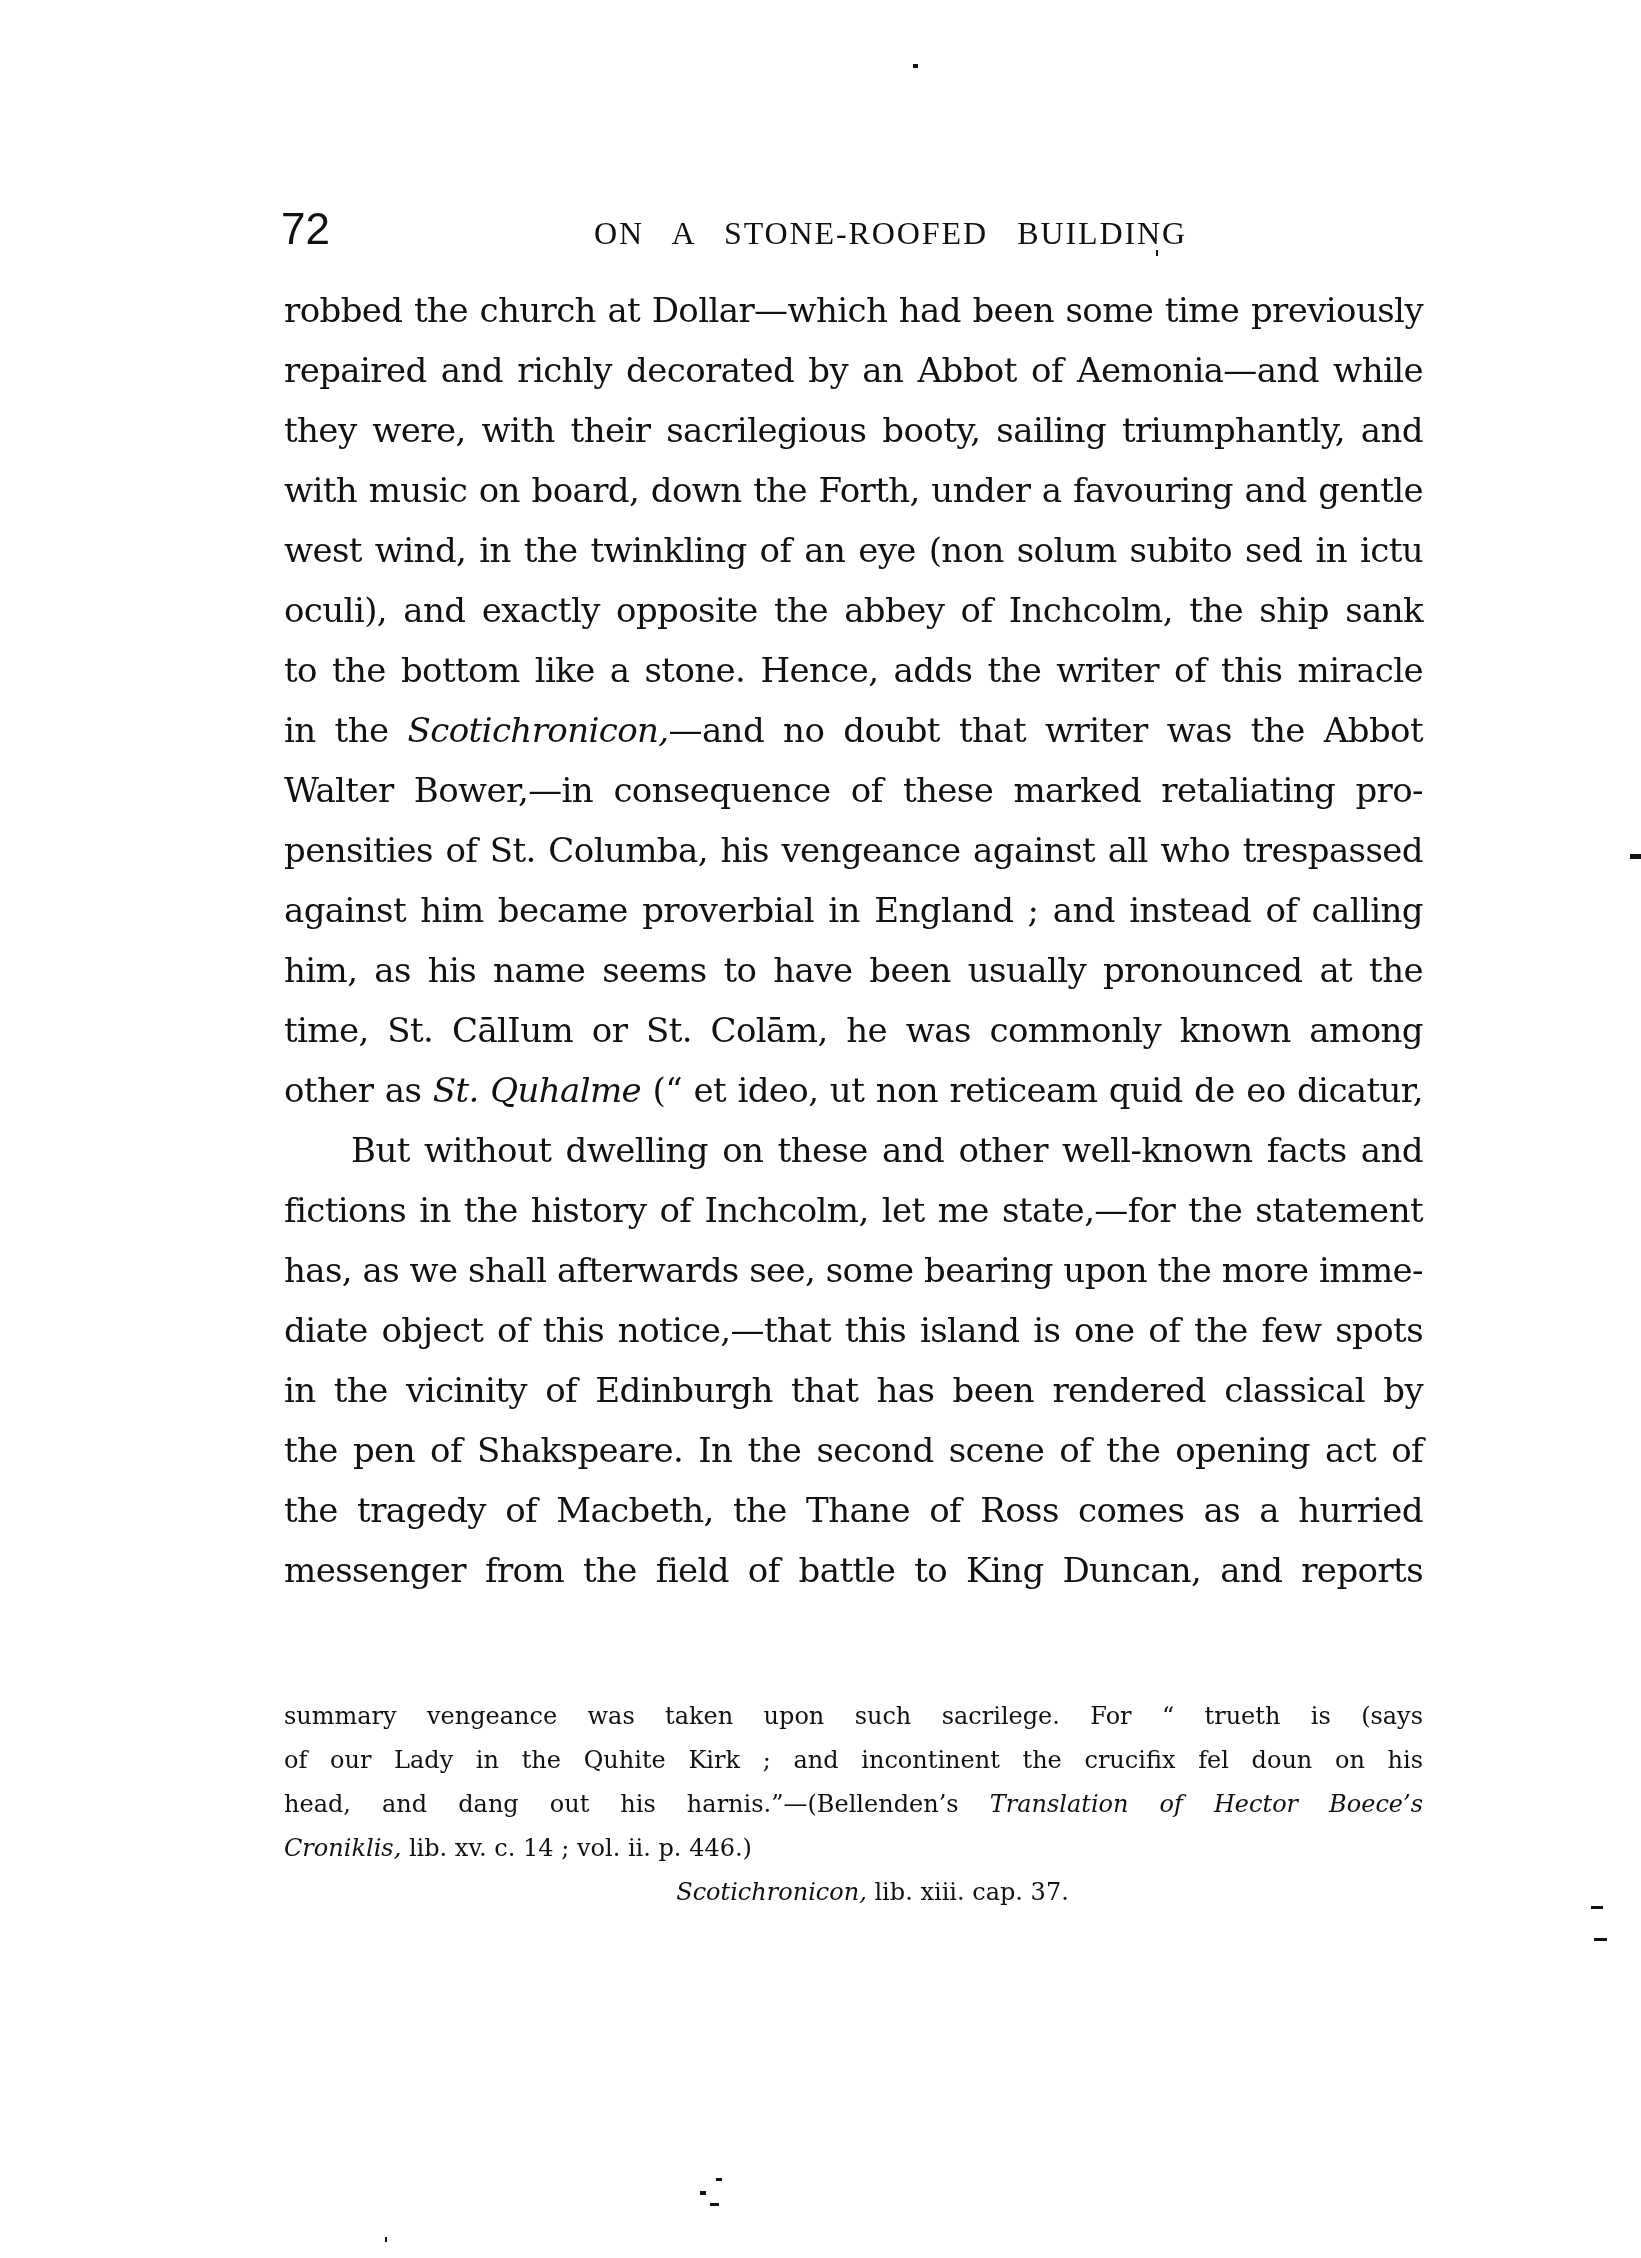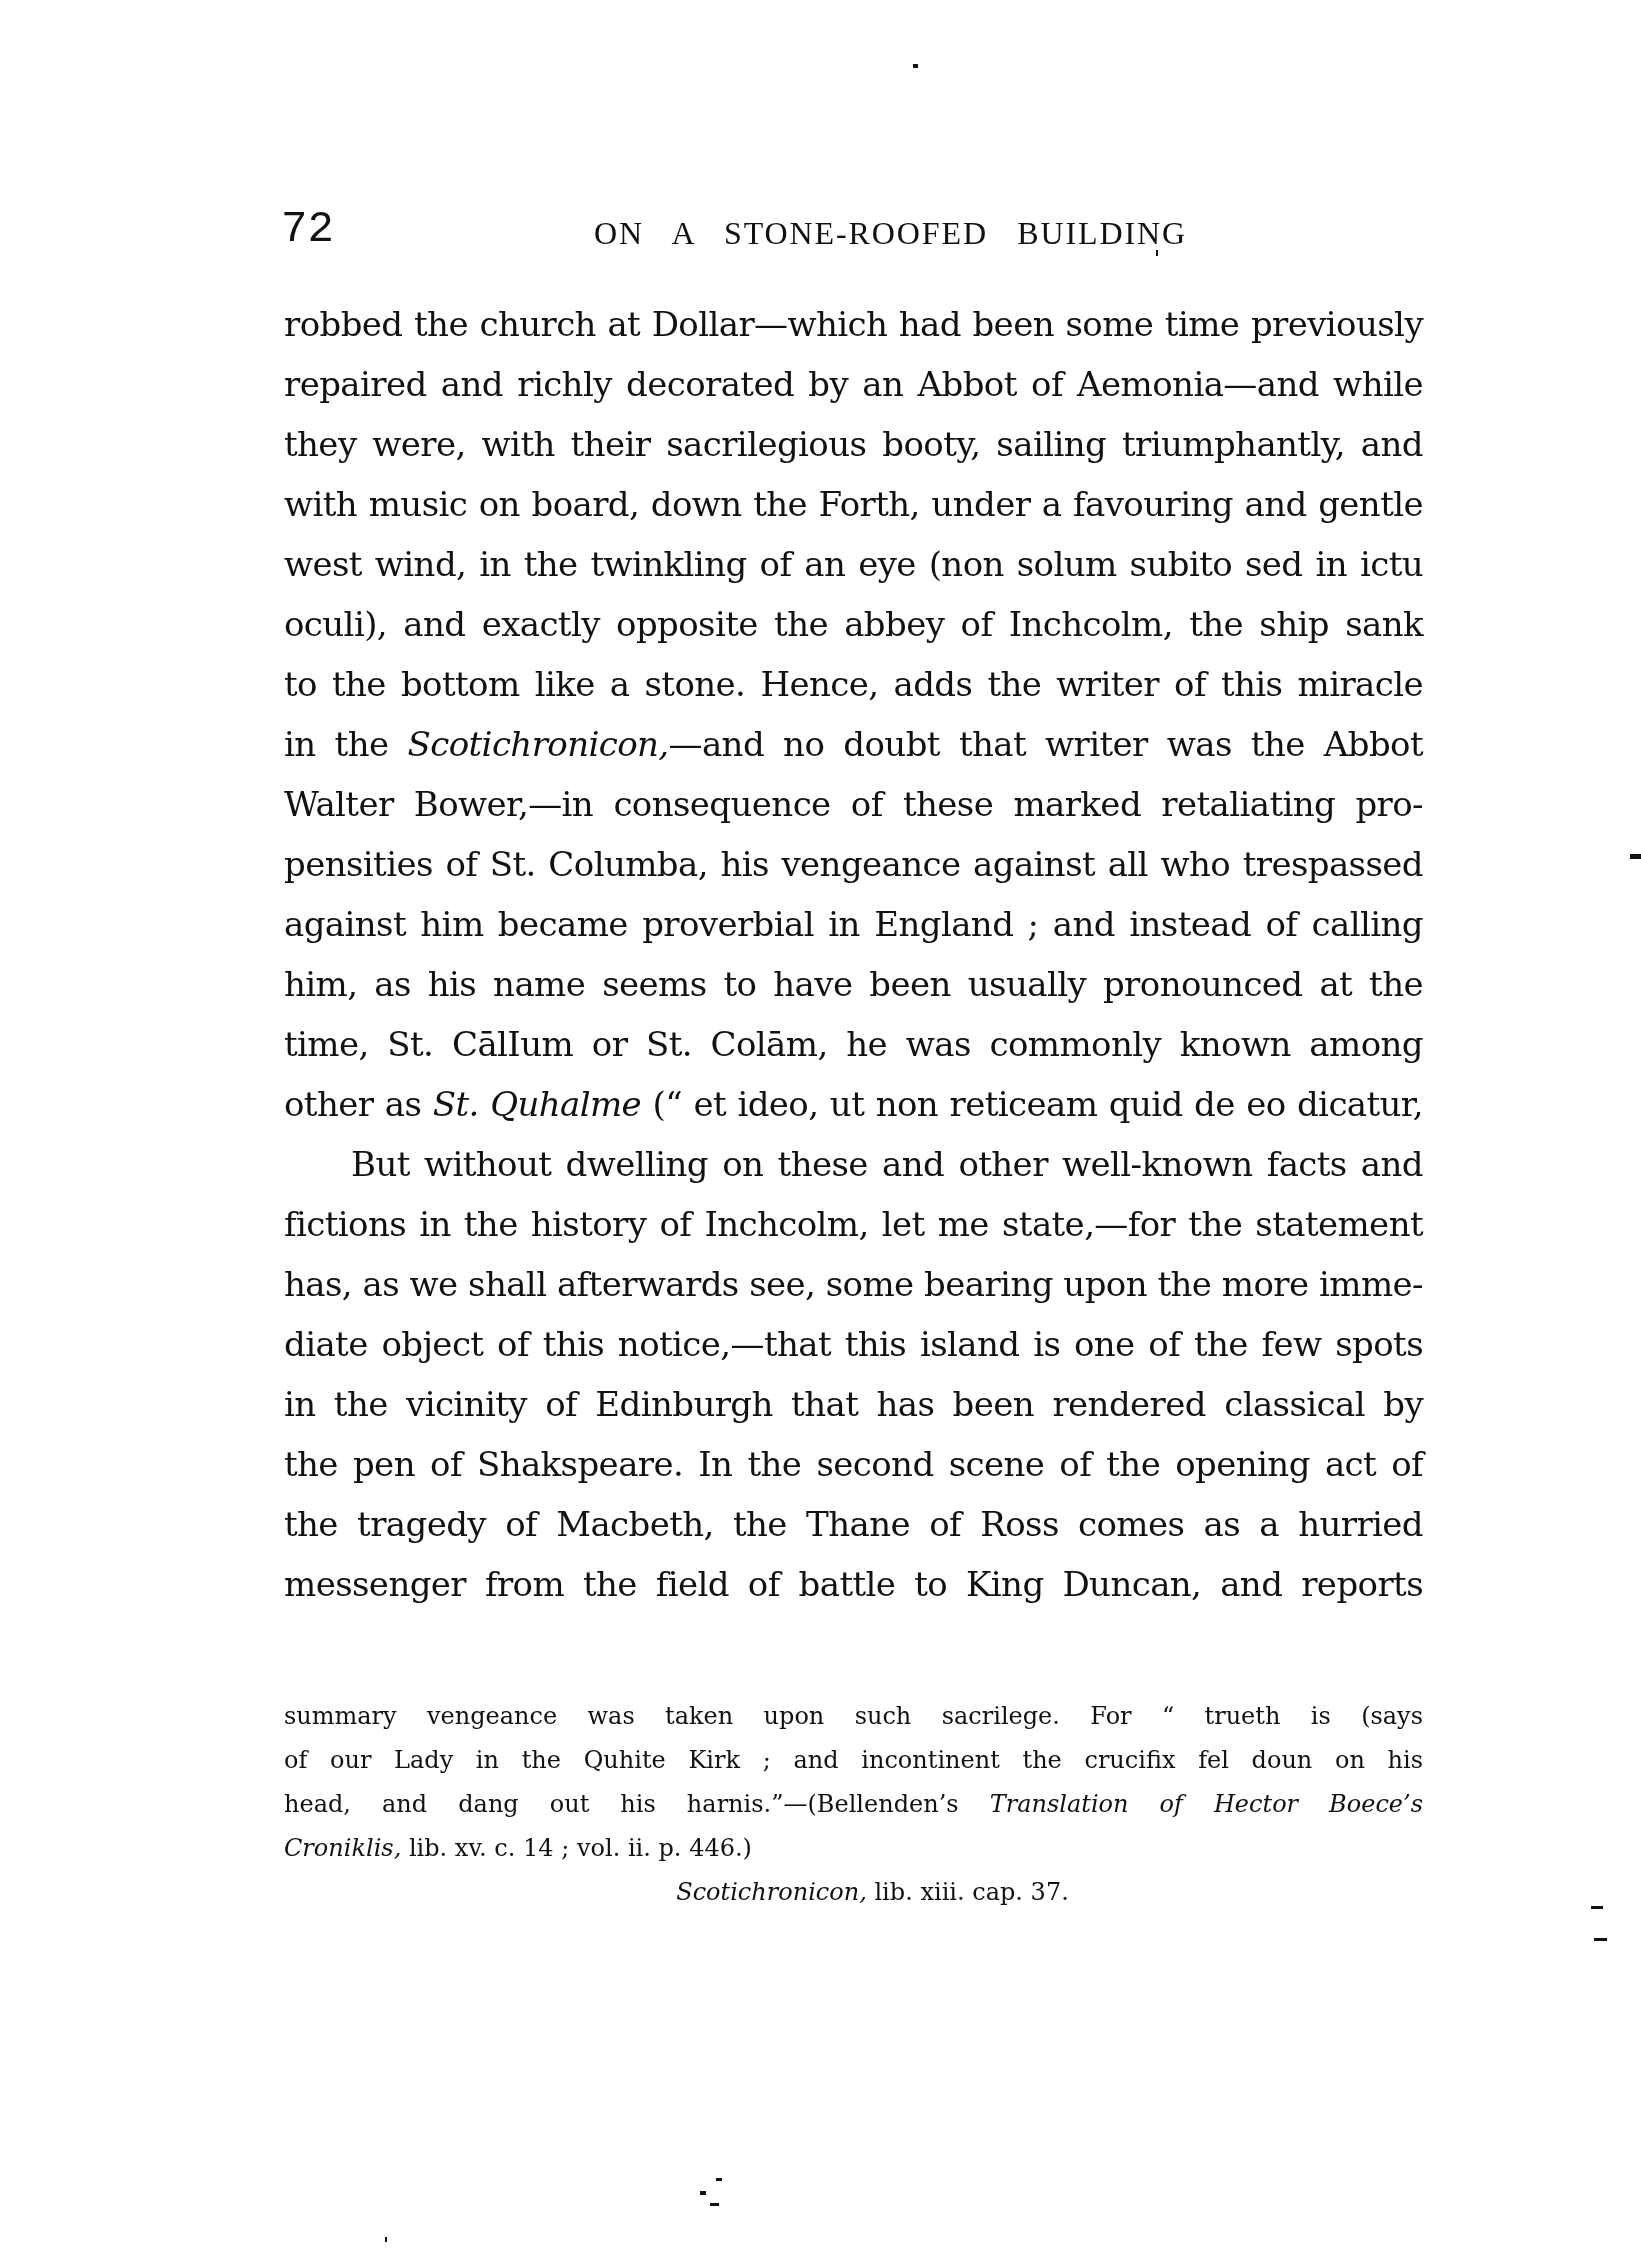--- a/index.html
+++ b/index.html
@@ -1,24 +1,24 @@
 <!DOCTYPE html>
 <html><head>
 <meta charset="utf-8">
 <style>
   html, body { margin: 0; padding: 0; background: #ffffff; }
   body { width: 1641px; height: 2259px; position: relative; overflow: hidden;
          font-family: "DejaVu Serif", "Liberation Serif", serif; color: #111; }
   .page { position: absolute; left: 0; top: 0; width: 1641px; height: 2259px; }
   .folio { position: absolute; left: 281px; top: 205px; font-size: 44px; line-height: 48px;
-           font-family: Liberation Mono, monospace; }
+           font-family: Liberation Sans, sans-serif; }
   .running-head { position: absolute; left: 558px; top: 214px; width: 593px; font-size: 32px;
                   line-height: 38px; letter-spacing: 1.9px; text-align: justify;
                   text-align-last: justify; font-family: "Liberation Serif", serif; margin-left: 36px; }
-  .body-text { position: absolute; left: 284px; top: 294px; width: 1139px; }
+  .body-text { position: absolute; left: 284px; top: 280px; width: 1139px; }
   .line { display: block; height: 60px; line-height: 60px; font-size: 34px;
           white-space: nowrap; text-align: justify; text-align-last: justify;
           font-family: "DejaVu Serif", serif; letter-spacing: -0.6px; }
   .line.last { text-align-last: left; }
   .line.indent { padding-left: 67px; box-sizing: border-box; }
   .footnotes { position: absolute; left: 284px; top: 1694px; width: 1139px; }
   .fn-line { display: block; height: 44px; line-height: 44px; font-size: 24px;
              white-space: nowrap; text-align: justify; text-align-last: justify;
              font-family: "DejaVu Serif", serif; }
   .fn-line.last { text-align-last: left; }

